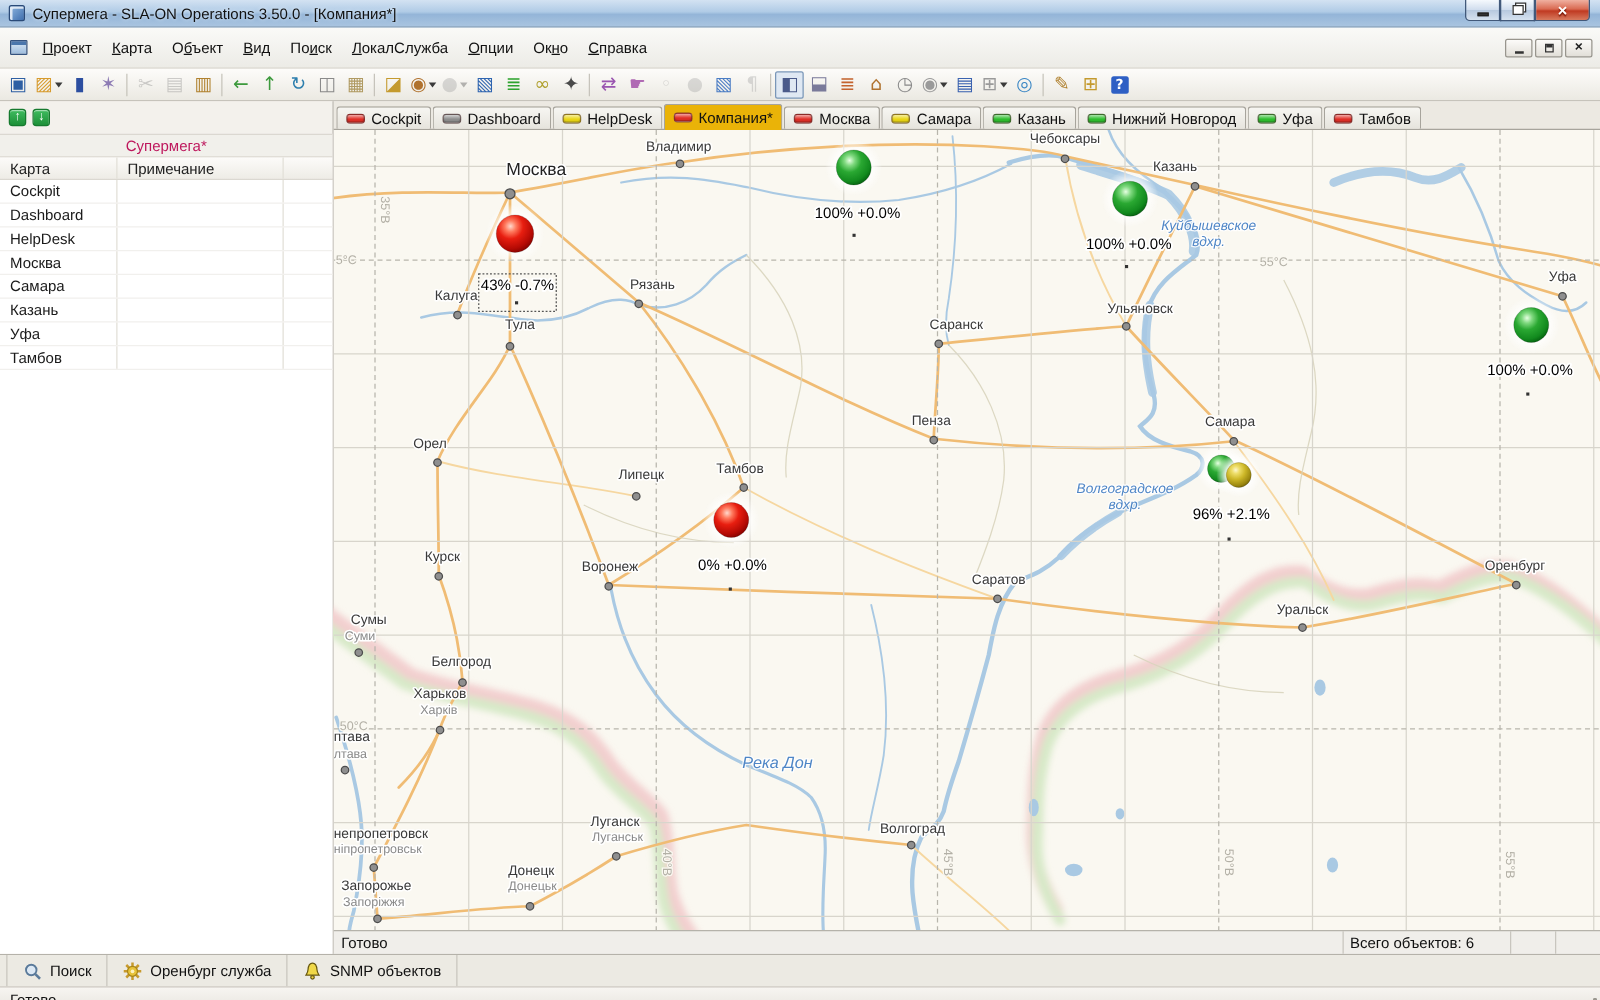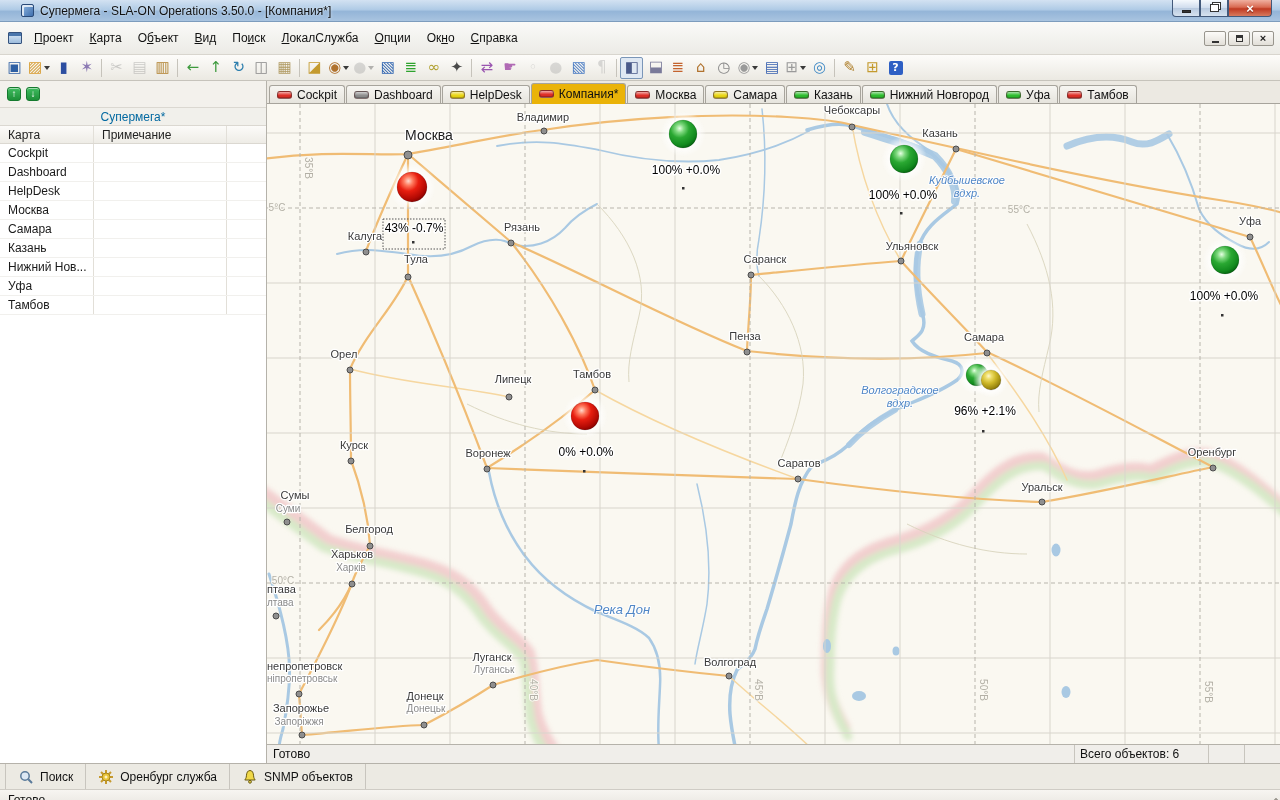--- a/index.html
+++ b/index.html
@@ -1,21 +1,21 @@
 <!DOCTYPE html>
 <html><head>
 <meta charset="utf-8">
 <style>
   * { box-sizing: border-box; margin:0; padding:0; }
   html,body { width:1280px; height:800px; overflow:hidden; }
   body { font-family:"Liberation Sans", sans-serif; background:#ece9e2; position:relative; }
 
   
   .titlebar { height:22px; background:linear-gradient(#d3e2f2 0%,#b0cbe6 45%,#94b5d8 55%,#a9c4e0 100%);
-    border-bottom:1px solid #7d9cbd; display:flex; align-items:center; padding-left:21px; position:relative; }
+    border-bottom:1px solid #7d9cbd; display:flex; align-items:center; padding-left:7px; position:relative; }
   .appico { width:13px; height:13px; border:1px solid #2a4a78; border-radius:2px;
     background:linear-gradient(135deg,#8fb6e0,#3f6fae); box-shadow:inset 2px 2px 0 rgba(255,255,255,.75); }
   .title-text { font-size:12px; color:#111; margin-left:6px; text-shadow:0 0 3px #e8f1fa; }
   .win-buttons { position:absolute; right:8px; top:0; display:flex; }
   .wbtn { width:28px; height:17px; border:1px solid #42597a; border-top:none; display:flex; align-items:center; justify-content:center;
     background:linear-gradient(#f5f9fd,#cfdced 50%,#b6c8de 50%,#d6e2ef); }
   .wbtn.min { border-radius:0 0 0 4px; }
   .wbtn.close { width:44px; border-radius:0 0 4px 0;
     background:linear-gradient(#f0b0a0,#d96a52 45%,#c03a22 55%,#d77a5e); }
   .glyph-min { width:9px; height:3px; background:#333; border:1px solid #222; margin-top:6px; }
@@ -50,21 +50,21 @@
     border-top:4px solid #3a3a3a; margin-left:2px; }
 
   
   .main { display:flex; height:682px; }
   .sidebar { width:267px; background:#f3f1ec; border-right:1px solid #b5b2aa; display:flex; flex-direction:column; }
   .side-toolbar { height:26px; display:flex; align-items:center; gap:5px; padding:0 7px; }
   .nav-btn { width:14px; height:14px; border:1px solid #157a2e; border-radius:3px; color:#fff;
     background:linear-gradient(#3fbc5f,#1d9038); font-size:10px; font-weight:bold; line-height:1;
     display:flex; align-items:center; justify-content:center; box-shadow:inset 0 1px 0 rgba(255,255,255,.5); }
   .side-header { height:19px; background:#f1f0eb; border-top:1px solid #dbd8d1; border-bottom:1px solid #dbd8d1;
-    text-align:center; font-size:12px; color:#0369a1; line-height:18px; }
+    text-align:center; font-size:12px; color:#be185d; line-height:18px; }
   .side-cols { display:flex; height:18px; background:linear-gradient(#fcfbf9,#eeece6);
     border-bottom:1px solid #dbd8d1; font-size:12px; color:#222; }
   .side-cols > div, .side-row > div { line-height:18px; padding-left:8px; }
   .cc1 { width:94px; border-right:1px solid #e2dfd8; }
   .cc2 { width:133px; border-right:1px solid #e2dfd8; }
   .cc3 { flex:1; }
   .side-rows { flex:1; background:#fff; font-size:12px; color:#1a1a1a; }
   .side-row { height:19px; display:flex; border-bottom:1px solid #f1f0ed; }
   .side-row.selected { background:#e3e3e1; }
 
@@ -327,25 +327,20 @@
             <div class="cc2"></div>
             <div class="cc3"></div>
           </div>
           <div class="side-row">
             <div class="cc1">Самара</div>
             <div class="cc2"></div>
             <div class="cc3"></div>
           </div>
           <div class="side-row">
             <div class="cc1">Казань</div>
-            <div class="cc2"></div>
-            <div class="cc3"></div>
-          </div>
-          <div class="side-row">
-            <div class="cc1">Нижний Нов...</div>
             <div class="cc2"></div>
             <div class="cc3"></div>
           </div>
           <div class="side-row">
             <div class="cc1">Уфа</div>
             <div class="cc2"></div>
             <div class="cc3"></div>
           </div>
           <div class="side-row">
             <div class="cc1">Тамбов</div>

